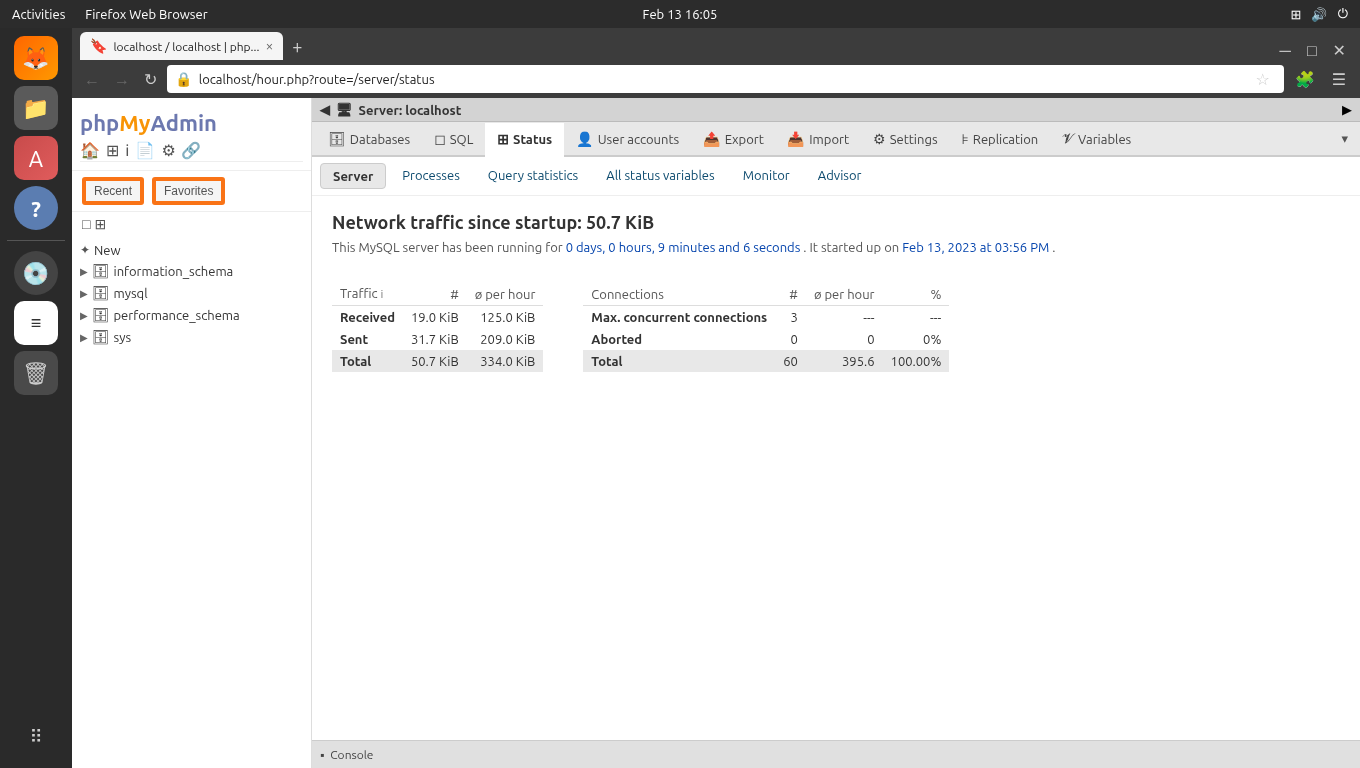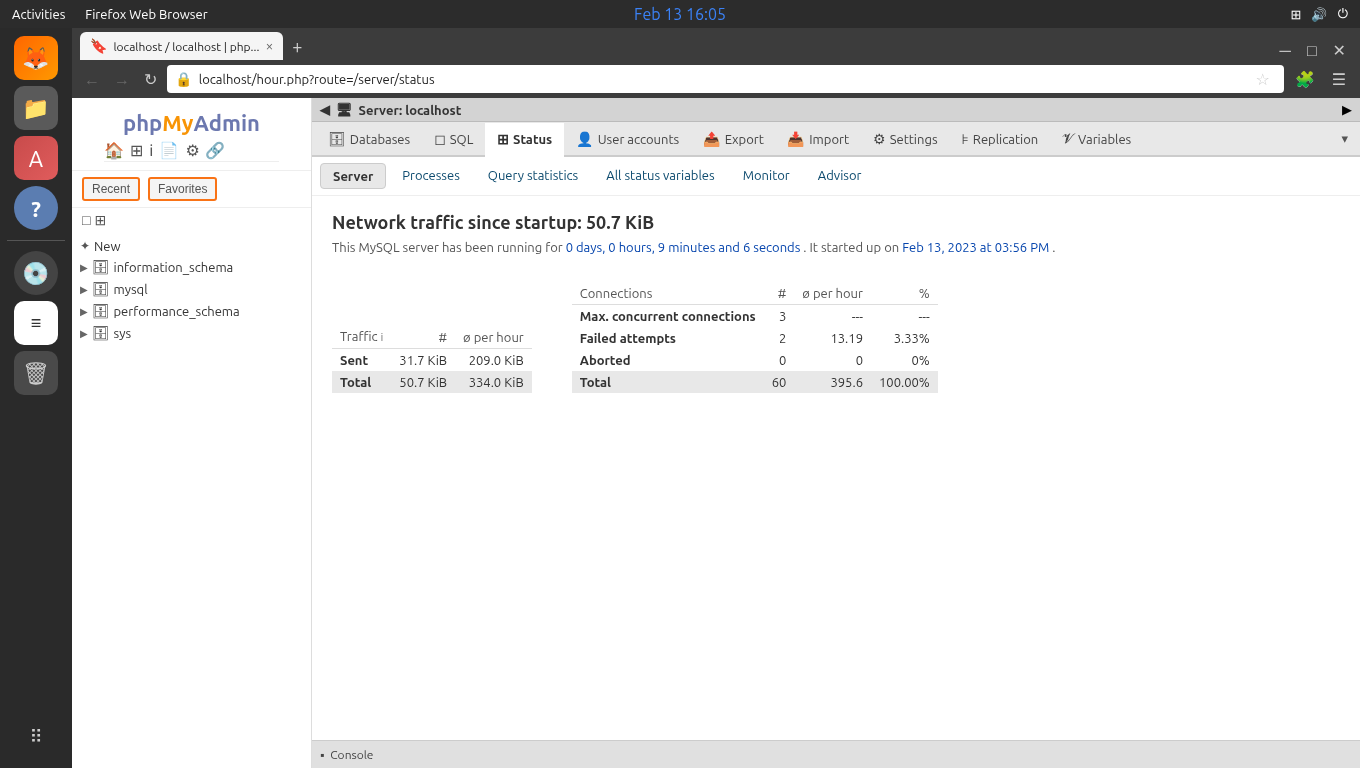--- a/index.html
+++ b/index.html
@@ -10,21 +10,21 @@
       height: 28px;
       background: #2c2c2c;
       display: flex;
       align-items: center;
       justify-content: space-between;
       padding: 0 12px;
       color: #fff;
       font-size: 13px;
     }
     .os-topbar-left { display: flex; align-items: flex-start; gap: 8px; }
-    .os-topbar-center { position: absolute; left: 50%; transform: translateX(-50%); color: #3b82f6; font-size: 16px; }
+    .os-topbar-center { position: absolute; left: 50%; transform: translateX(-50%); color: #ffffff; font-size: 13px; }
     .os-topbar-right { display: flex; align-items: center; gap: 10px; }
 
     
     .os-dock {
       position: fixed;
       left: 0; top: 28px; bottom: 0;
       width: 72px;
       background: #2a2a2a;
       display: flex;
       flex-direction: column;
@@ -127,23 +127,22 @@
     
     .pma-sidebar {
       width: 240px;
       background: #fff;
       border-right: 1px solid #ddd;
       display: flex;
       flex-direction: column;
       overflow: hidden;
     }
     .pma-logo {
-      padding: 12px 32px 8px;
+      padding: 12px 8px 8px;
       border-bottom: 1px solid #eee;
-      text-align: center;
     }
     .pma-logo-text {
       font-size: 22px;
       font-weight: bold;
     }
     .pma-logo-text .php { color: #6c78af; }
     .pma-logo-text .my { color: #f89406; }
     .pma-logo-text .admin { color: #6c78af; }
     .pma-nav-icons {
       display: flex;
@@ -157,21 +156,21 @@
       display: flex;
       padding: 6px 10px;
       gap: 8px;
       border-bottom: 1px solid #eee;
     }
     .pma-tab-btn {
       padding: 3px 8px;
       font-size: 12px;
       color: #555;
       cursor: pointer;
-      border: 2px solid #f97316;
+      border: 4px solid #f97316;
       background: #f5f5f5;
       border-radius: 3px;
     }
     .pma-sidebar-tools {
       display: flex;
       align-items: center;
       padding: 4px 10px;
       gap: 4px;
     }
     .sidebar-tool-btn { font-size: 14px; color: #555; cursor: pointer; }
@@ -521,20 +520,25 @@
           <table class="stats-table">
             <thead>
               <tr>
                 <th style="text-align:left;">Traffic <span class="info-icon">ℹ</span></th>
                 <th>#</th>
                 <th>ø per hour</th>
               </tr>
             </thead>
             <tbody>
               <tr>
+                <td>Received</td>
+                <td>19.0 KiB</td>
+                <td>125.0 KiB</td>
+              </tr>
+              <tr>
                 <td>Sent</td>
                 <td>31.7 KiB</td>
                 <td>209.0 KiB</td>
               </tr>
               <tr style="background:#e8e8e8;">
                 <td>Total</td>
                 <td>50.7 KiB</td>
                 <td>334.0 KiB</td>
               </tr>
             </tbody>
@@ -550,26 +554,20 @@
               </tr>
             </thead>
             <tbody>
               <tr>
                 <td>Max. concurrent connections</td>
                 <td>3</td>
                 <td>---</td>
                 <td>---</td>
               </tr>
               <tr>
-                <td>Failed attempts</td>
-                <td>2</td>
-                <td>13.19</td>
-                <td>3.33%</td>
-              </tr>
-              <tr>
                 <td>Aborted</td>
                 <td>0</td>
                 <td>0</td>
                 <td>0%</td>
               </tr>
               <tr style="background:#e8e8e8;">
                 <td>Total</td>
                 <td>60</td>
                 <td>395.6</td>
                 <td>100.00%</td>

